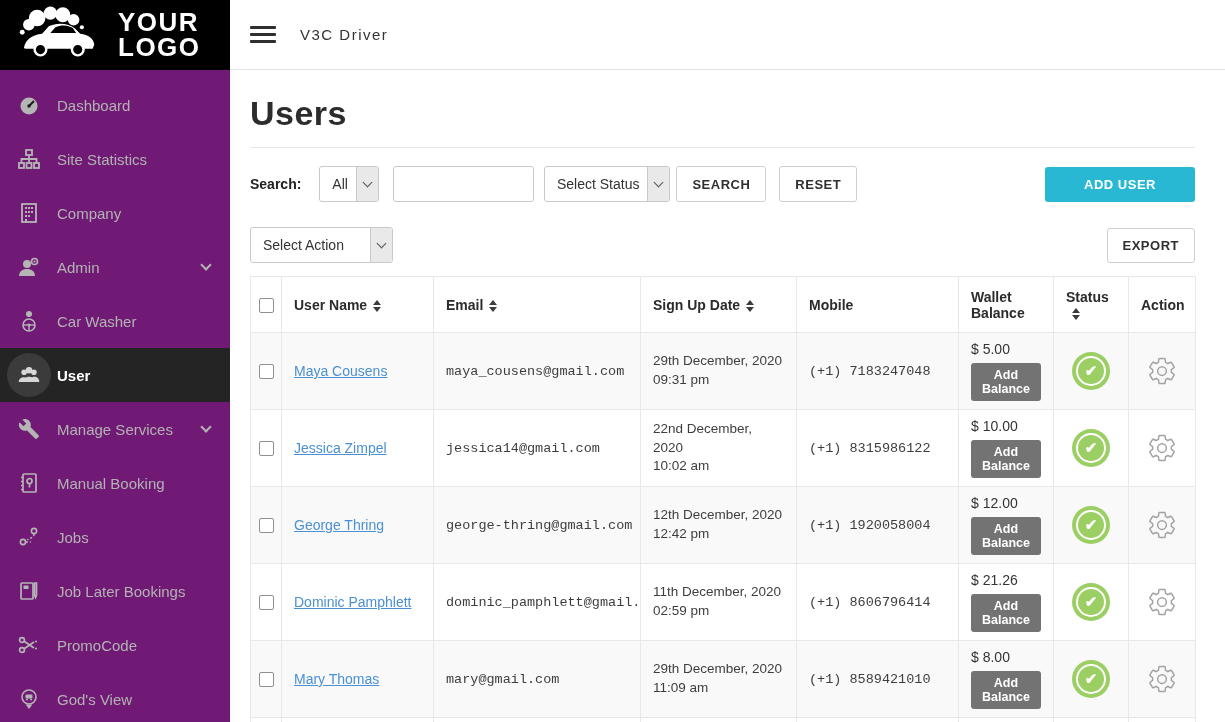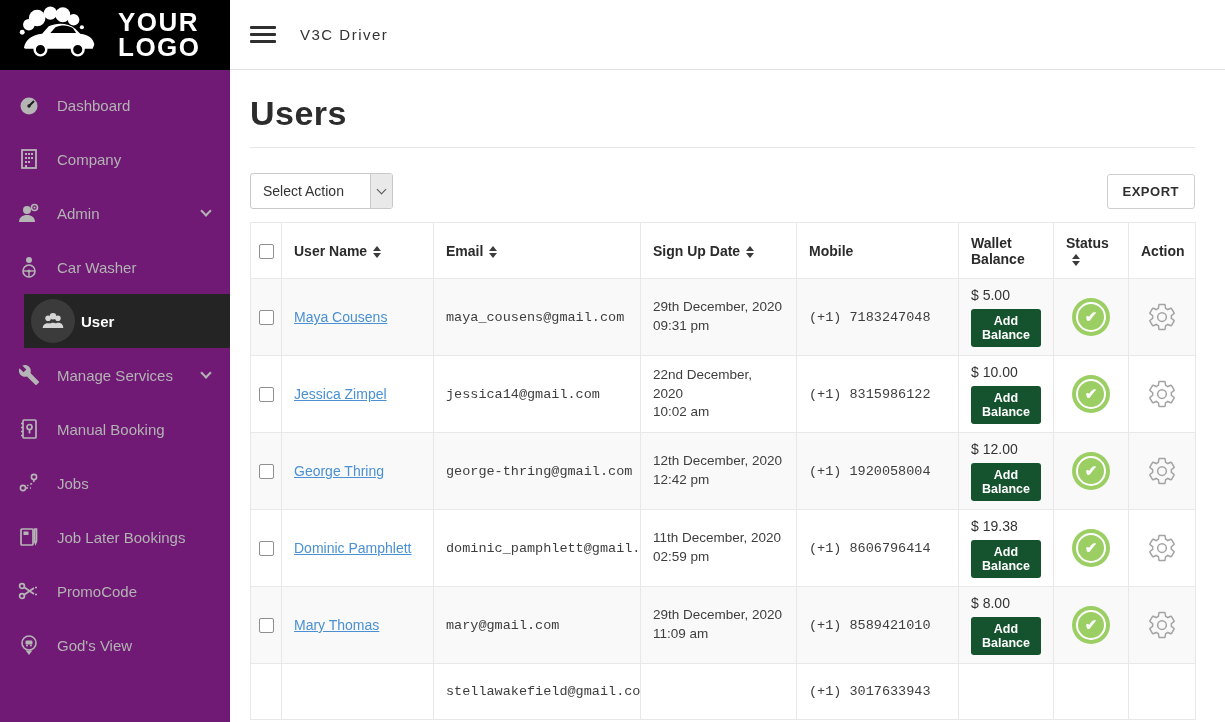--- a/index.html
+++ b/index.html
@@ -7,21 +7,21 @@
   *{box-sizing:border-box;}
   .app{display:flex;width:1225px;height:722px;}
 
   
   .sidebar{width:230px;flex:0 0 230px;background:#701a75;display:flex;flex-direction:column;}
   .logo-area{height:70px;flex:0 0 70px;background:#000;display:flex;align-items:center;padding:0 12px;}
   .logo-text{color:#fff;font-weight:bold;font-size:26px;line-height:25px;letter-spacing:1.5px;margin-left:6px;}
   .menu{padding-top:8px;}
   .menu-item{height:54px;display:flex;align-items:center;cursor:pointer;}
   .icon-wrap{width:44px;height:44px;margin-left:7px;border-radius:50%;display:flex;align-items:center;justify-content:center;flex:0 0 44px;}
-  .menu-item.active{background:#242424;margin-left:24px;}
+  .menu-item.active{background:#242424;}
   .menu-item.active .icon-wrap{background:#3b3b3b;}
   .menu-label{color:#b3b3b3;font-size:15px;margin-left:6px;white-space:nowrap;}
   .menu-item.active .menu-label{color:#fff;font-weight:bold;}
   .chev{margin-left:auto;margin-right:20px;width:8px;height:8px;border-right:2px solid #b3b3b3;border-bottom:2px solid #b3b3b3;transform:rotate(45deg);margin-top:-4px;}
 
   
   .main{flex:1;display:flex;flex-direction:column;background:#fff;min-width:0;}
   .topbar{height:70px;flex:0 0 70px;display:flex;align-items:center;padding:0 8px 0 20px;border-bottom:1px solid #e3e3e3;background:#fff;}
   .hamburger{width:26px;display:flex;flex-direction:column;gap:4px;cursor:pointer;}
   .hamburger span{height:3px;background:#2f2f2f;border-radius:1px;}
@@ -55,21 +55,21 @@
   .cb-cell{padding:8px 6px;text-align:center;}
   .cb{display:inline-block;width:15px;height:15px;border:1.5px solid #8f8f8f;border-radius:2px;background:#fff;cursor:pointer;vertical-align:middle;}
   .sort{display:inline-flex;flex-direction:column;gap:2px;margin-left:6px;vertical-align:middle;}
   .sort i{display:block;width:0;height:0;border-left:4px solid transparent;border-right:4px solid transparent;}
   .sort .up{border-bottom:5px solid #3c3c3c;}
   .sort .down{border-top:5px solid #3c3c3c;}
   .user-link{color:#4a90d2;text-decoration:underline;font-size:14px;cursor:pointer;}
   .dateline{display:block;line-height:1.4;}
   .nowrap{white-space:nowrap;overflow:hidden;font-family:Liberation Mono, monospace;}
   .balance{font-size:14px;color:#333;margin-bottom:6px;}
-  .add-balance{background:#14532d;border:none;color:#fff;font-size:12.5px;font-weight:bold;padding:5px 10px;border-radius:3px;cursor:pointer;font-family:inherit;}
+  .add-balance{background:#737373;border:none;color:#fff;font-size:12.5px;font-weight:bold;padding:5px 10px;border-radius:3px;cursor:pointer;font-family:inherit;}
   .status-ok{width:38px;height:38px;border-radius:50%;background:#9bce63;display:flex;align-items:center;justify-content:center;margin:0 auto;}
   .status-ring{width:30px;height:30px;border:2px solid #fff;border-radius:50%;display:flex;align-items:center;justify-content:center;color:#fff;font-size:15px;font-weight:bold;}
   .gear-wrap{display:flex;justify-content:center;cursor:pointer;}
   .c-status,.c-action{text-align:center;}
 </style>
 </head>
 <body>
 
 <div class="app">
 
@@ -104,20 +104,32 @@
         <span class="icon-wrap">
           <svg width="24" height="24" viewBox="0 0 24 24">
               <circle cx="12" cy="13" r="8.5" fill="#b5b5b5"></circle>
               <line x1="12" y1="13" x2="17" y2="8" stroke="#1b1b1b" stroke-width="2"></line>
               <circle cx="12" cy="13" r="1.7" fill="#1b1b1b"></circle>
             </svg>
         </span>
         <span class="menu-label">Dashboard</span>
       </div>
 
+      <div class="menu-item">
+        <span class="icon-wrap">
+          <svg width="24" height="24" viewBox="0 0 24 24" fill="none" stroke="#b5b5b5" stroke-width="1.8">
+              <rect x="9" y="3" width="6" height="5"></rect>
+              <rect x="2" y="16" width="5" height="5"></rect>
+              <rect x="9.5" y="16" width="5" height="5"></rect>
+              <rect x="17" y="16" width="5" height="5"></rect>
+              <path d="M12 8v4M4.5 16v-4h15v4M12 12v4"></path>
+            </svg>
+        </span>
+        <span class="menu-label">Site Statistics</span>
+      </div>
 
       <div class="menu-item">
         <span class="icon-wrap">
           <svg width="24" height="24" viewBox="0 0 24 24" fill="none" stroke="#b5b5b5" stroke-width="1.8">
               <rect x="5" y="3" width="14" height="18"></rect>
               <g fill="#b5b5b5" stroke="none">
                 <rect x="8" y="6" width="2" height="2"></rect>
                 <rect x="11" y="6" width="2" height="2"></rect>
                 <rect x="14" y="6" width="2" height="2"></rect>
                 <rect x="8" y="10" width="2" height="2"></rect>
@@ -251,20 +263,43 @@
           <span></span>
           <span></span>
       </div>
       <span class="brand">V3C Driver</span>
     </header>
 
     <div class="content">
       <h1 class="page-title">Users</h1>
       <div class="title-rule"></div>
 
+      <div class="filter-row">
+        <span class="search-label">Search:</span>
+
+        <span class="select">
+          <span>All</span>
+          <span class="caret-box">
+              <span class="caret"></span>
+            </span>
+        </span>
+
+        <input class="search-input" value="" style="">
+
+        <span class="select" style="margin-left:10px;">
+          <span>Select Status</span>
+          <span class="caret-box">
+              <span class="caret"></span>
+            </span>
+        </span>
+
+        <button class="btn btn-search">SEARCH</button>
+        <button class="btn btn-reset">RESET</button>
+        <button class="btn-add-user">ADD USER</button>
+      </div>
 
       <div class="action-row">
         <span class="select" style="width:143px;">
           <span>Select Action</span>
           <span class="caret-box">
               <span class="caret"></span>
             </span>
         </span>
         <button class="btn btn-export">EXPORT</button>
       </div>
@@ -380,21 +415,21 @@
 
           <tr>
             <td class="cb-cell"><span class="cb"></span></td>
             <td><a class="user-link">Dominic Pamphlett</a></td>
             <td class="nowrap">dominic_pamphlett@gmail.com</td>
             <td>
                 <span class="dateline">11th December, 2020</span>
                 <span class="dateline">02:59 pm</span>
               </td>
             <td class="nowrap">(+1) 8606796414</td>
-            <td><div class="balance">$ 19.38</div><button class="add-balance">Add Balance</button></td>
+            <td><div class="balance">$ 21.26</div><button class="add-balance">Add Balance</button></td>
             <td class="c-status">
                 <span class="status-ok">
                   <span class="status-ring">✔</span>
                 </span>
               </td>
             <td class="c-action">
                 <span class="gear-wrap">
                   <svg width="30" height="30" viewBox="0 0 24 24" fill="none" stroke="#a3a3a3" stroke-width="1.2">
                     <path d="M19.43 12.98c.04-.32.07-.64.07-.98s-.03-.66-.07-.98l2.11-1.65c.19-.15.24-.42.12-.64l-2-3.46c-.12-.22-.39-.3-.61-.22l-2.49 1c-.52-.4-1.08-.73-1.69-.98l-.38-2.65C14.46 2.18 14.25 2 14 2h-4c-.25 0-.46.18-.49.42l-.38 2.65c-.61.25-1.17.59-1.69.98l-2.49-1c-.23-.09-.49 0-.61.22l-2 3.46c-.13.22-.07.49.12.64l2.11 1.65c-.04.32-.07.65-.07.98s.03.66.07.98l-2.11 1.65c-.19.15-.24.42-.12.64l2 3.46c.12.22.39.3.61.22l2.49-1c.52.4 1.08.73 1.69.98l.38 2.65c.03.24.24.42.49.42h4c.25 0 .46-.18.49-.42l.38-2.65c.61-.25 1.17-.59 1.69-.98l2.49 1c.23.09.49 0 .61-.22l2-3.46c.12-.22.07-.49-.12-.64l-2.11-1.65zM12 15.5c-1.93 0-3.5-1.57-3.5-3.5s1.57-3.5 3.5-3.5 3.5 1.57 3.5 3.5-1.57 3.5-3.5 3.5z"></path>
                   </svg>

